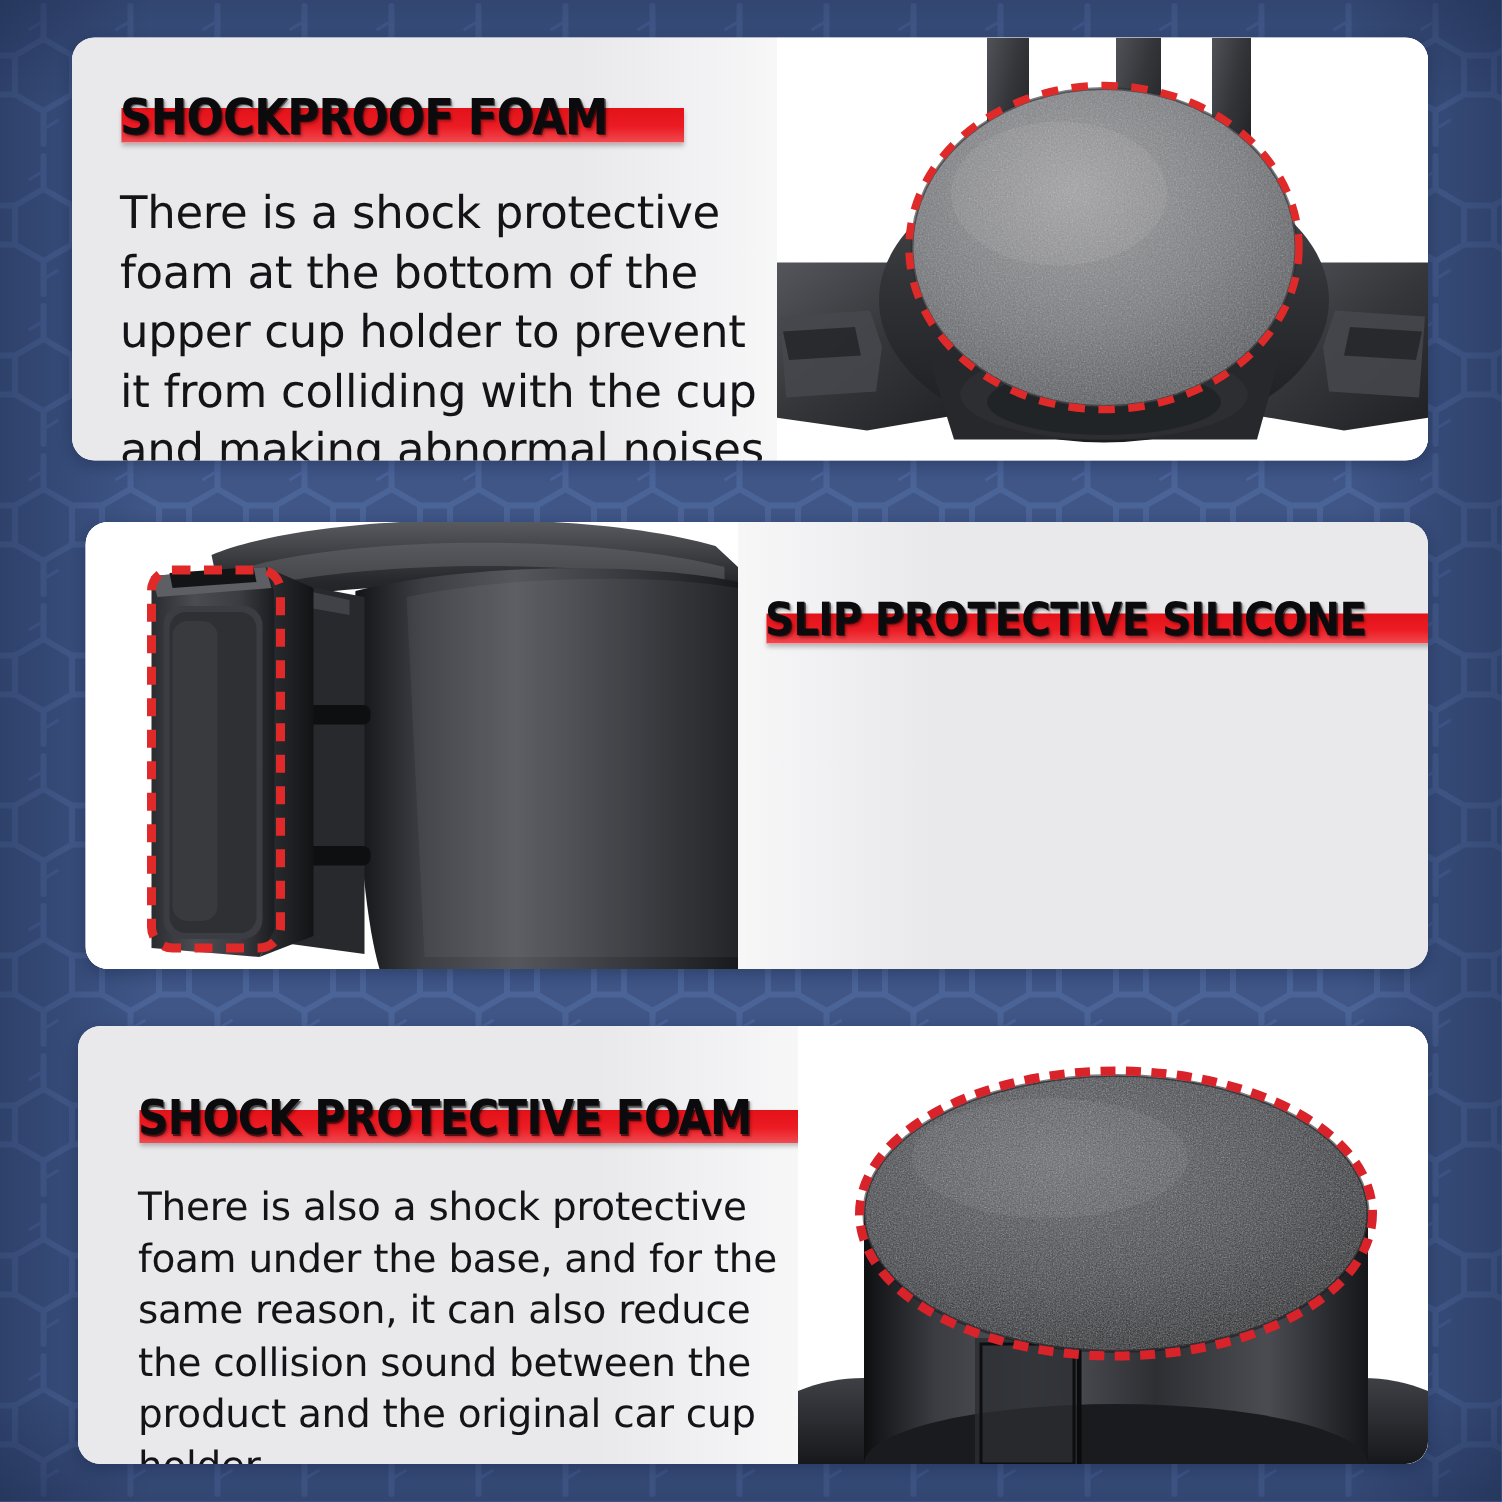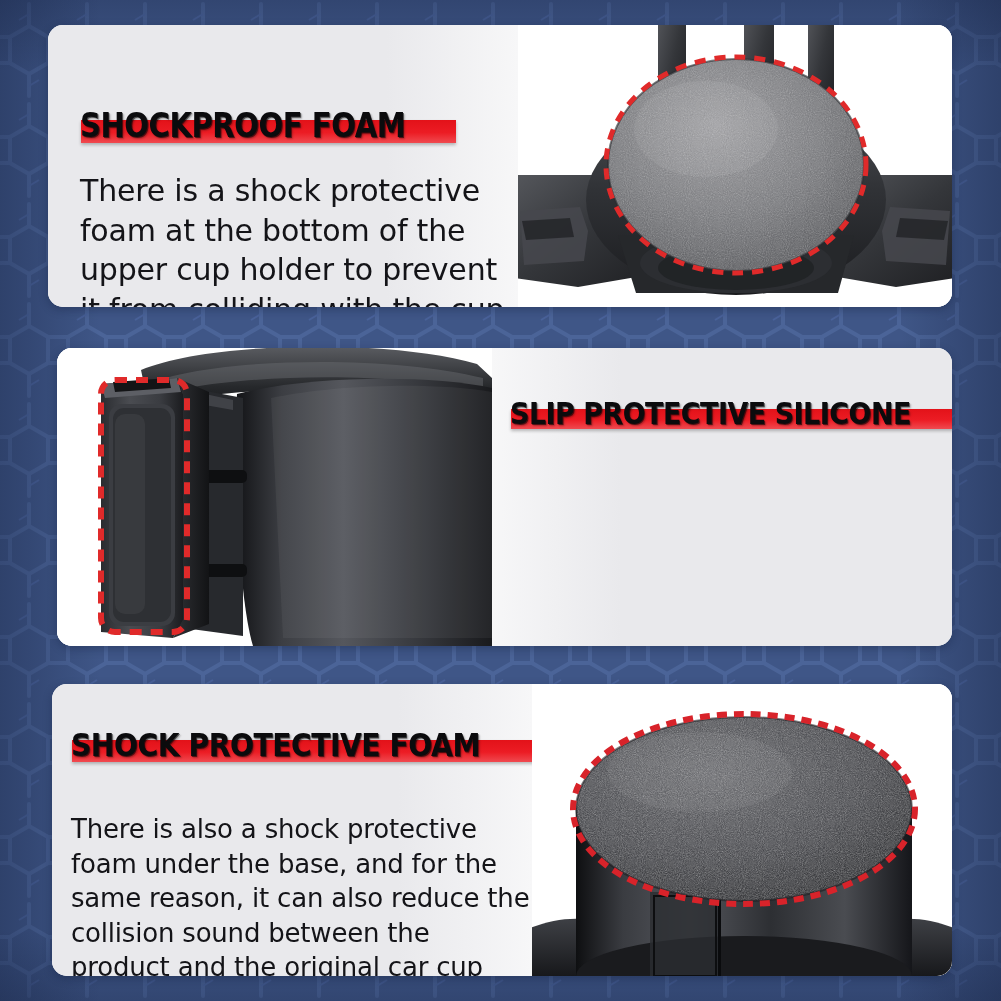--- a/index.html
+++ b/index.html
@@ -108,29 +108,29 @@
     color: #141418;
     font-weight: 500;
     line-height: 1.30;
     letter-spacing: -0.2px;
   }
   .body-copy p { margin: 0; }
 
   
   #card-1 .text-pane { width: 470px; padding: 33px 0 0 32px; }
   #card-1 .heading .htext { font-size: 33px; }
-  #card-1 .heading { margin-bottom: 26px; margin-top: 48px; }
+  #card-1 .heading { margin-bottom: 26px; }
   #card-1 .body-copy { font-size: 30px; line-height: 1.32; }
 
   #card-2 .text-pane { width: 460px; padding: 48px 24px 0 18px; }
   #card-2 .heading .htext { font-size: 30.5px; }
   #card-2 .heading { margin-bottom: 24px; }
   #card-2 .body-copy { font-size: 25.5px; line-height: 1.35; }
 
-  #card-3 .text-pane { width: 480px; padding: 42px 0 0 19px; gap: 24px; }
+  #card-3 .text-pane { width: 480px; padding: 42px 0 0 40px; }
   #card-3 .heading .htext { font-size: 32px; }
   #card-3 .heading { margin-bottom: 24px; }
   #card-3 .body-copy { font-size: 26px; line-height: 1.33; }
 
   .pane-svg { display: block; width: 100%; height: 100%; }
 </style>
 </head>
 <body>
 
 <svg id="bg-pattern" viewBox="0 0 1001 1001" preserveAspectRatio="none" aria-hidden="true">

